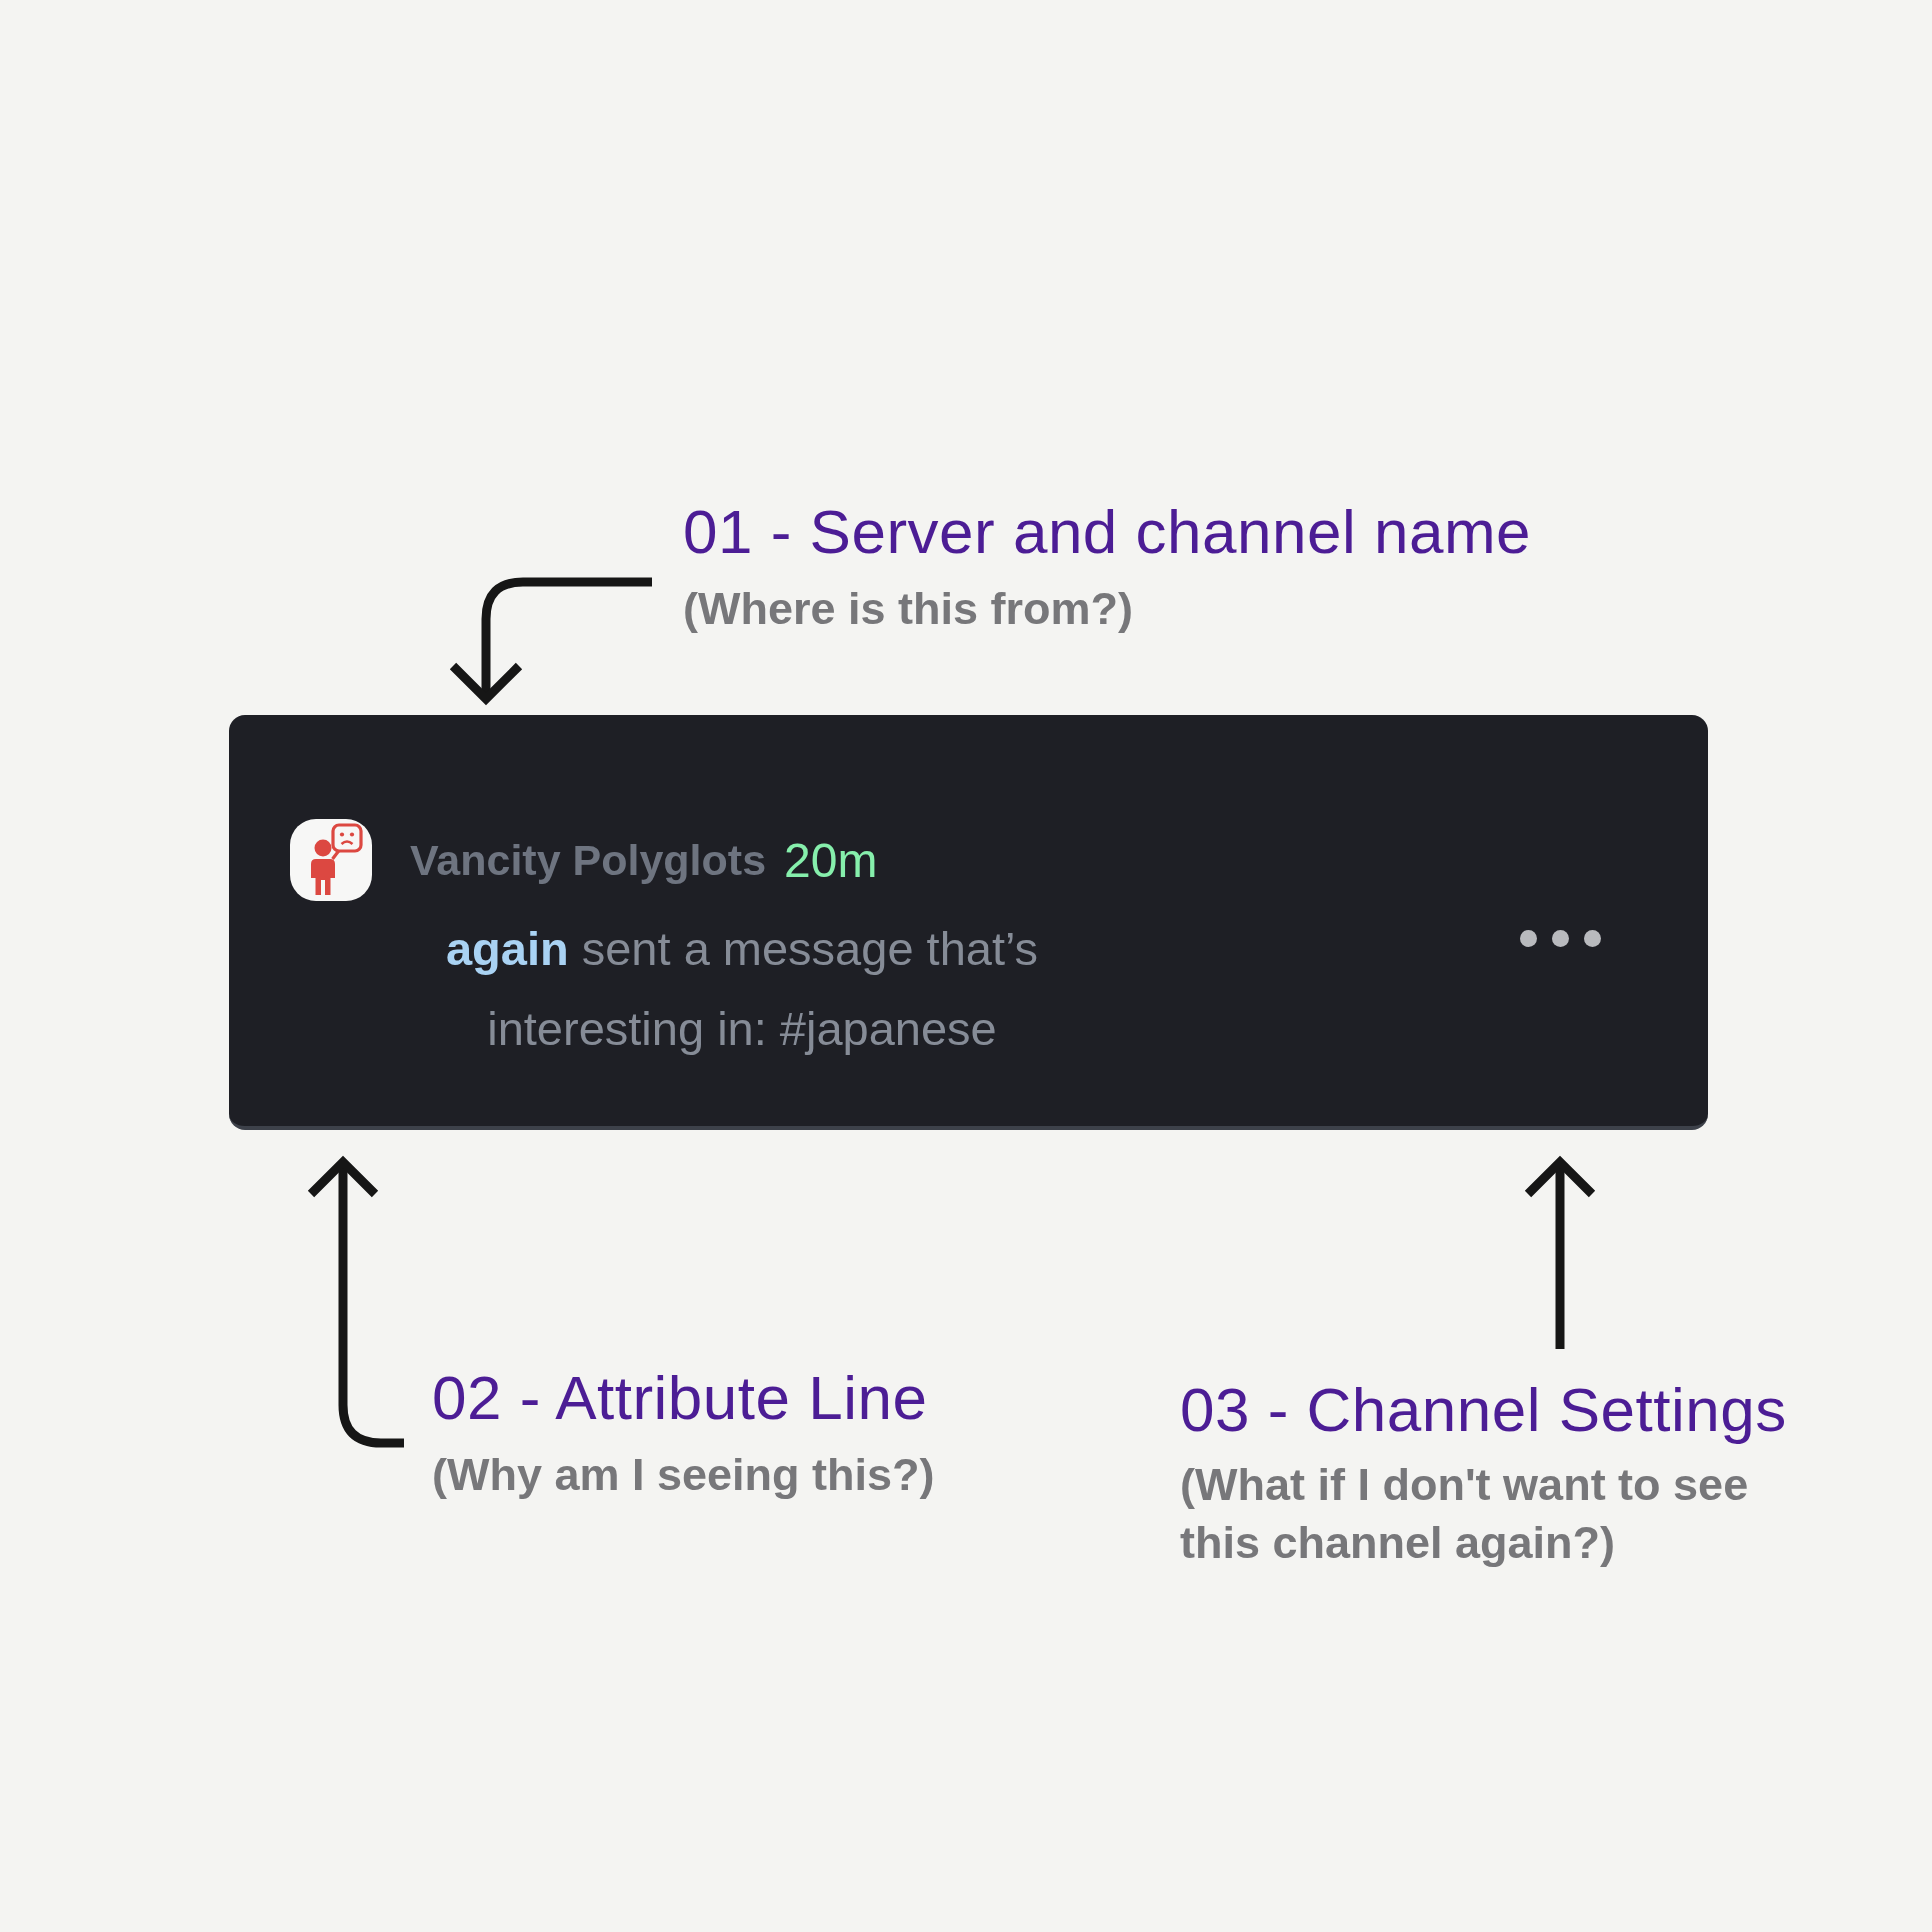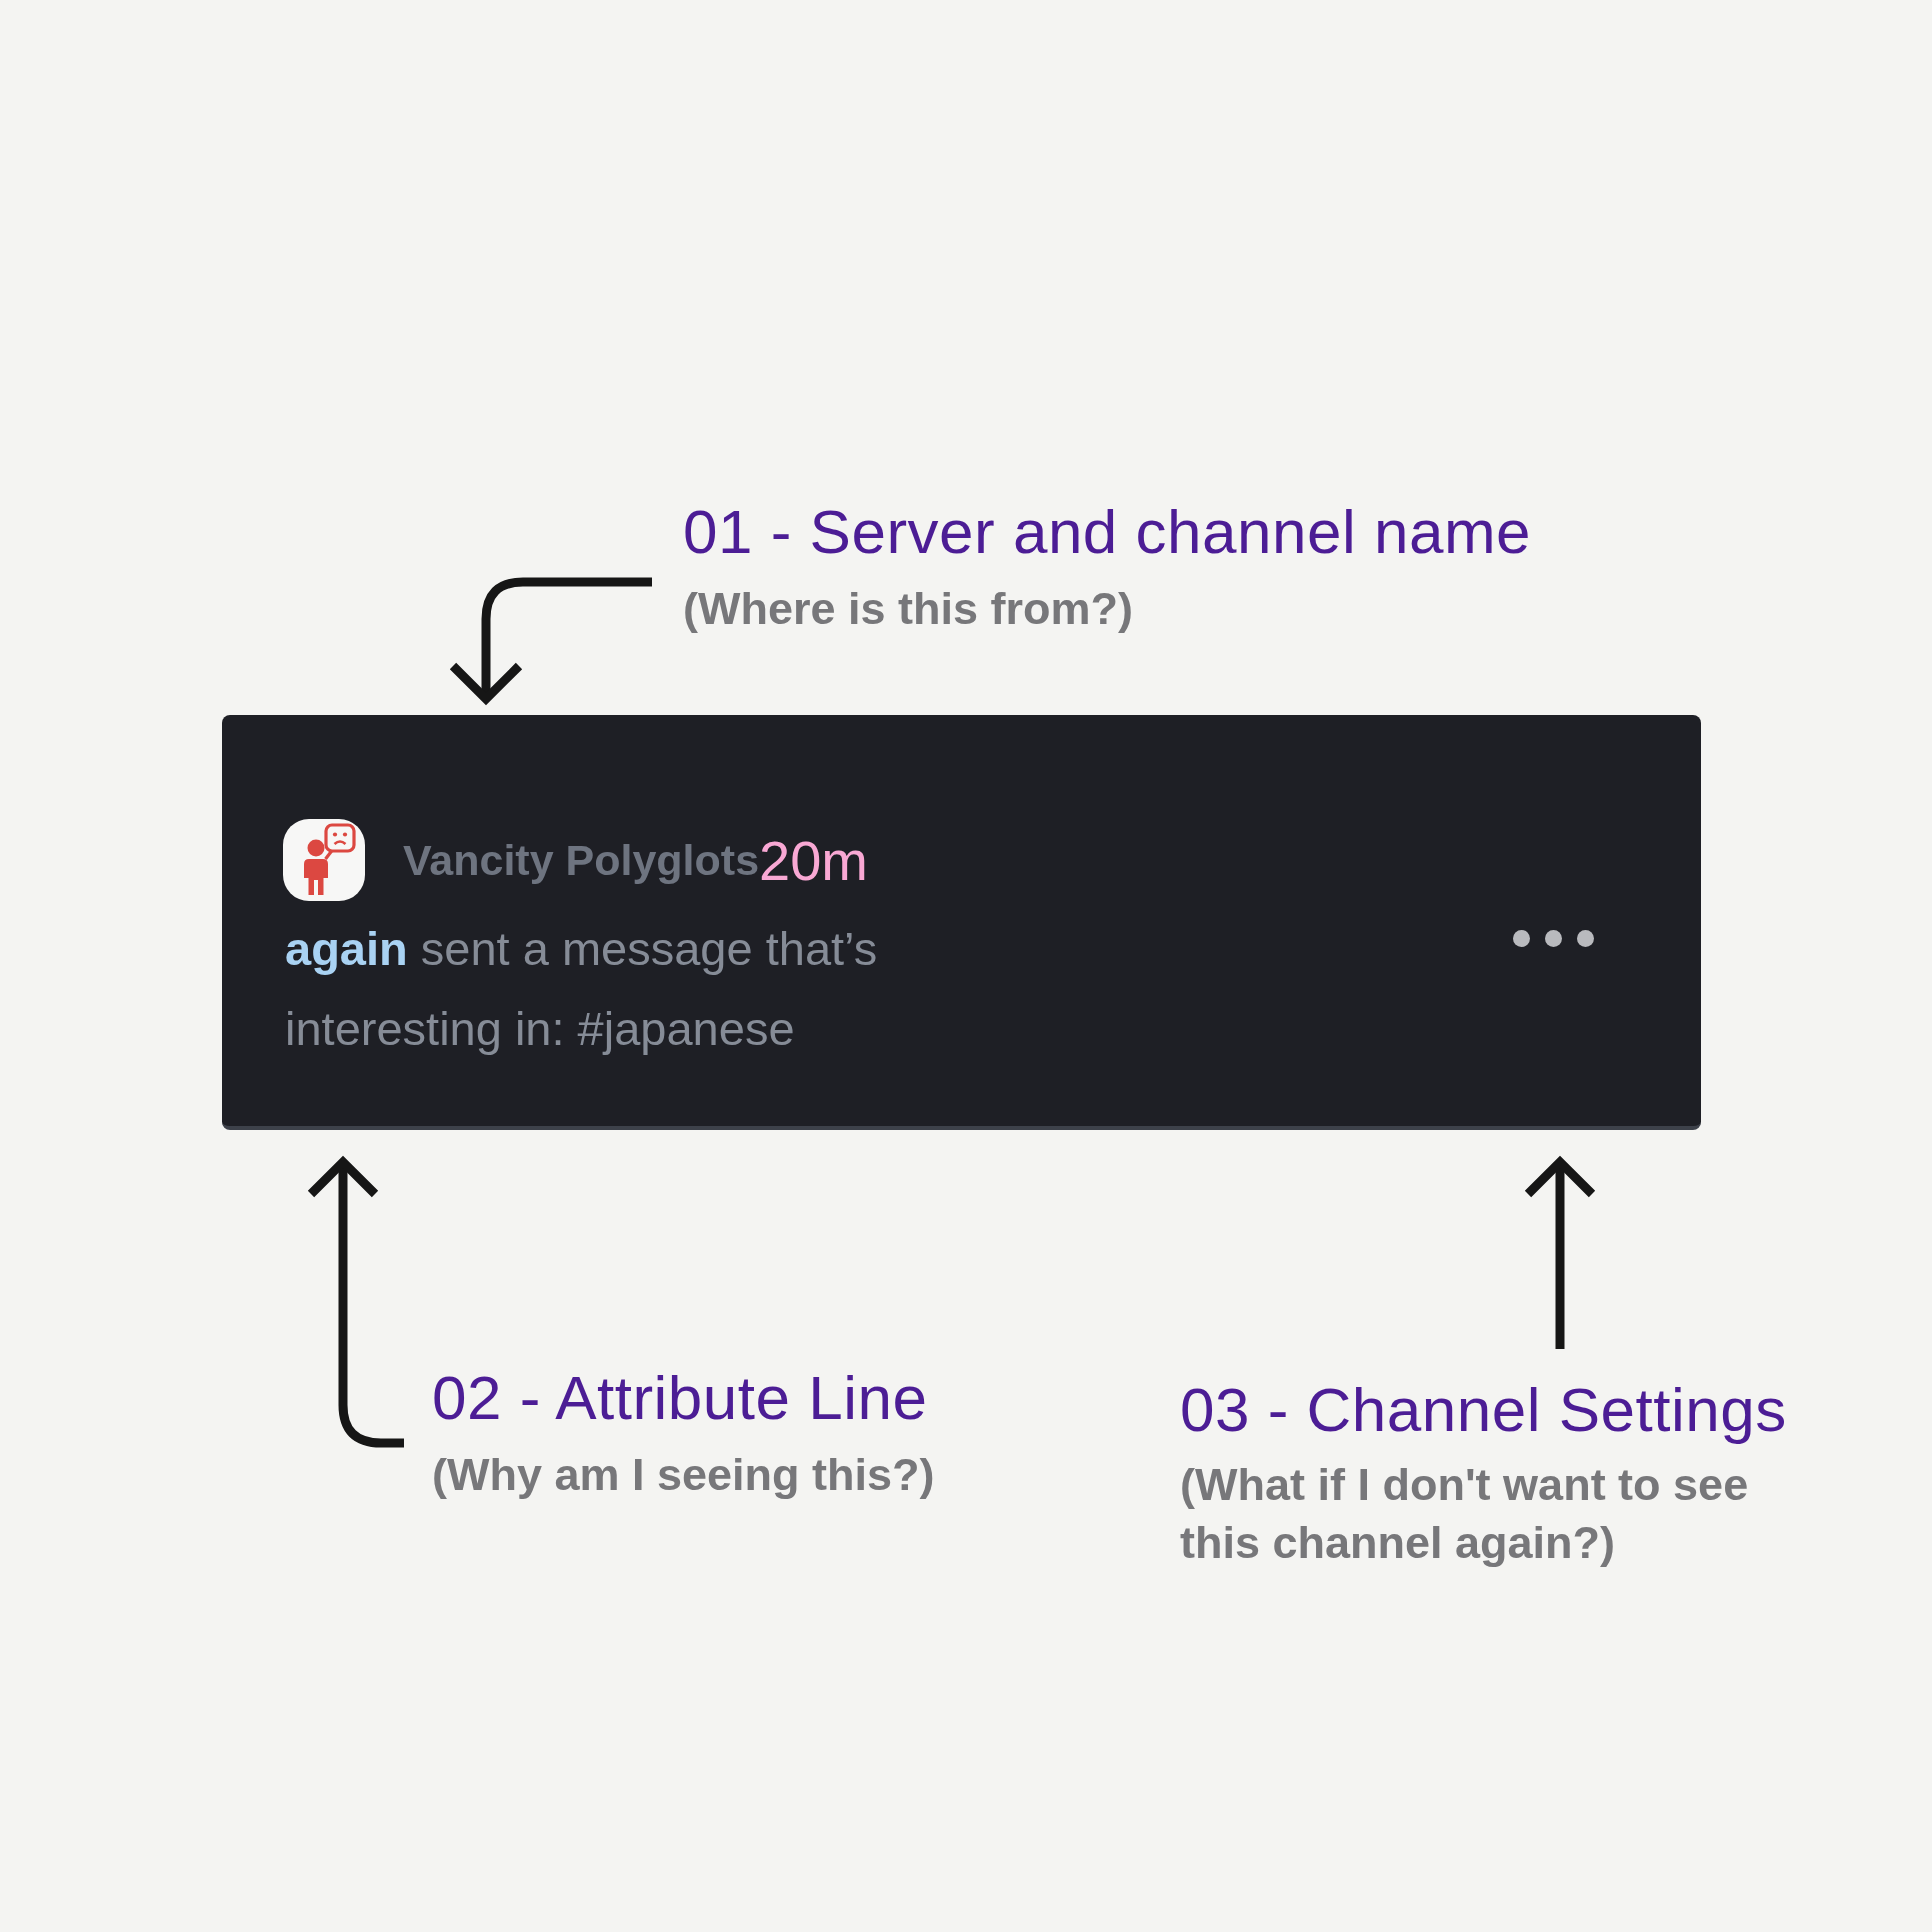--- a/index.html
+++ b/index.html
@@ -24,40 +24,42 @@
     font-size:45px;line-height:58px;font-weight:700;
     color:#77777a;margin-top:12px;
   }
   .ann01{left:683px;top:496px;}
   .ann02{left:432px;top:1362px;}
   .ann03{left:1180px;top:1374px;width:620px;}
   .ann03 .ann-sub{margin-top:10px;}
 
   
   .card{
-    position:absolute;left:222px;top:715px;
+    position:absolute;left:229px;top:715px;
     width:1479px;height:415px;box-sizing:border-box;
     background:#1e1f25;
     border-bottom:4px solid #3d414a;
-    border-radius:8px;
+    border-radius:16px;
+    text-align:center;
   }
   .card-header{
     position:absolute;left:61px;top:104px;
     display:flex;align-items:center;
   }
   .avatar{
     width:82px;height:82px;flex:0 0 82px;display:block;
   }
   .server-name{
     margin-left:38px;
     font-size:43px;font-weight:700;color:#6e7480;
     white-space:nowrap;
   }
   .timestamp{
-    font-size:56px;font-weight:400;color:#f9a8d4;
+    margin-left:18px;
+    font-size:48px;font-weight:400;color:#86efac;
     white-space:nowrap;
   }
   .message{
     position:absolute;left:63px;top:194px;
     width:900px;
     font-size:47px;line-height:80px;color:#868c97;
   }
   .message .author{color:#a9d2f3;font-weight:700;}
   .menu-dots{
     position:absolute;top:215px;right:107px;

